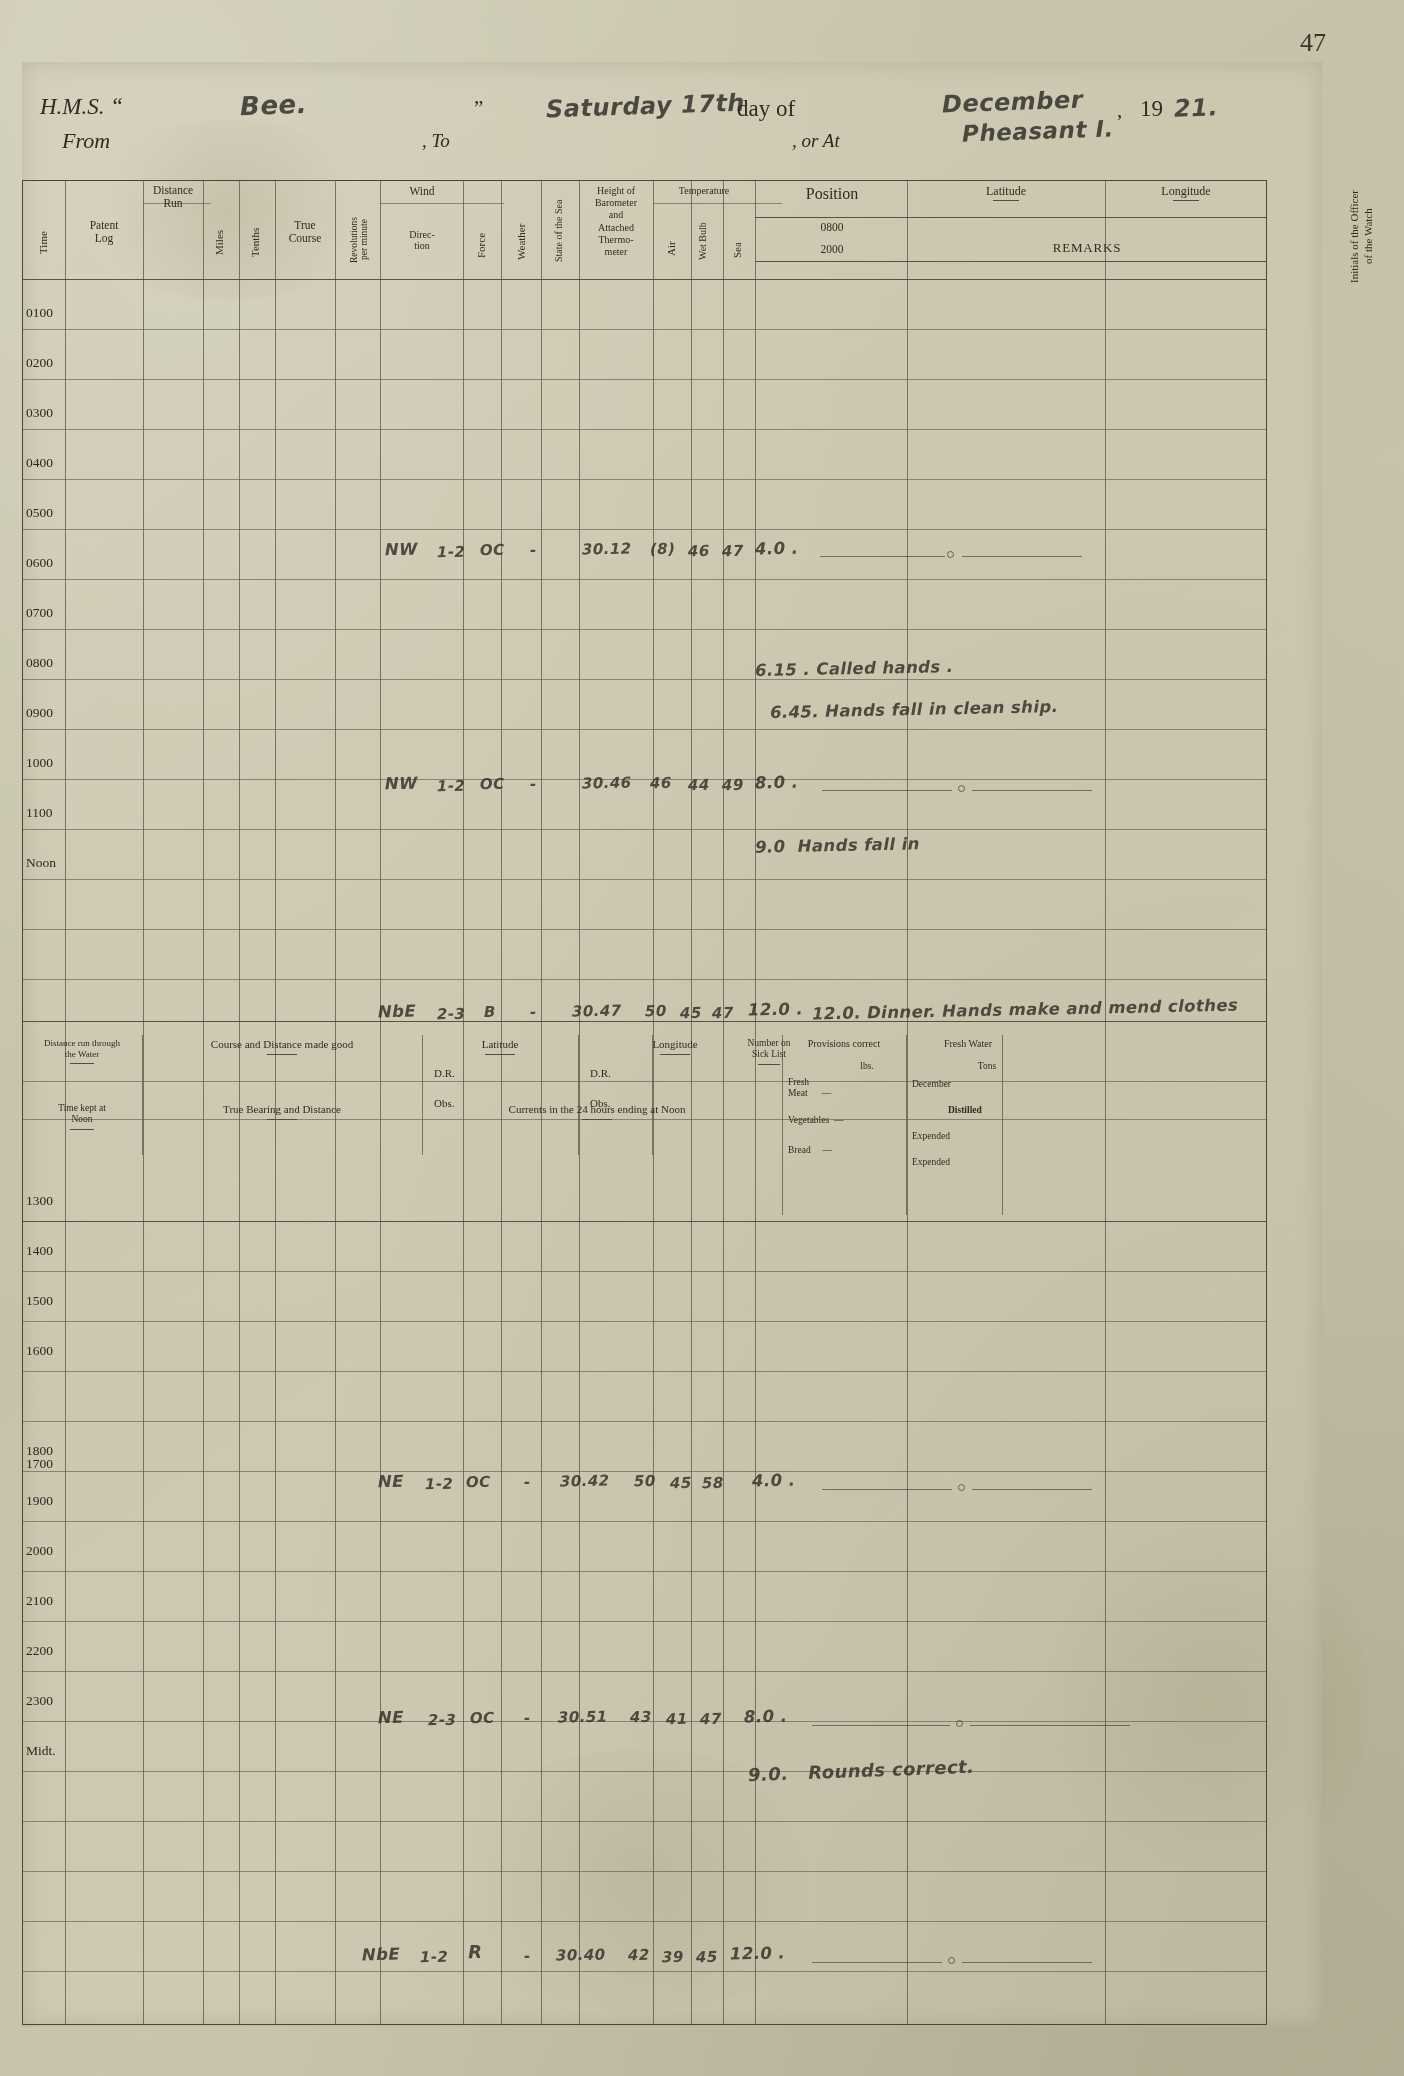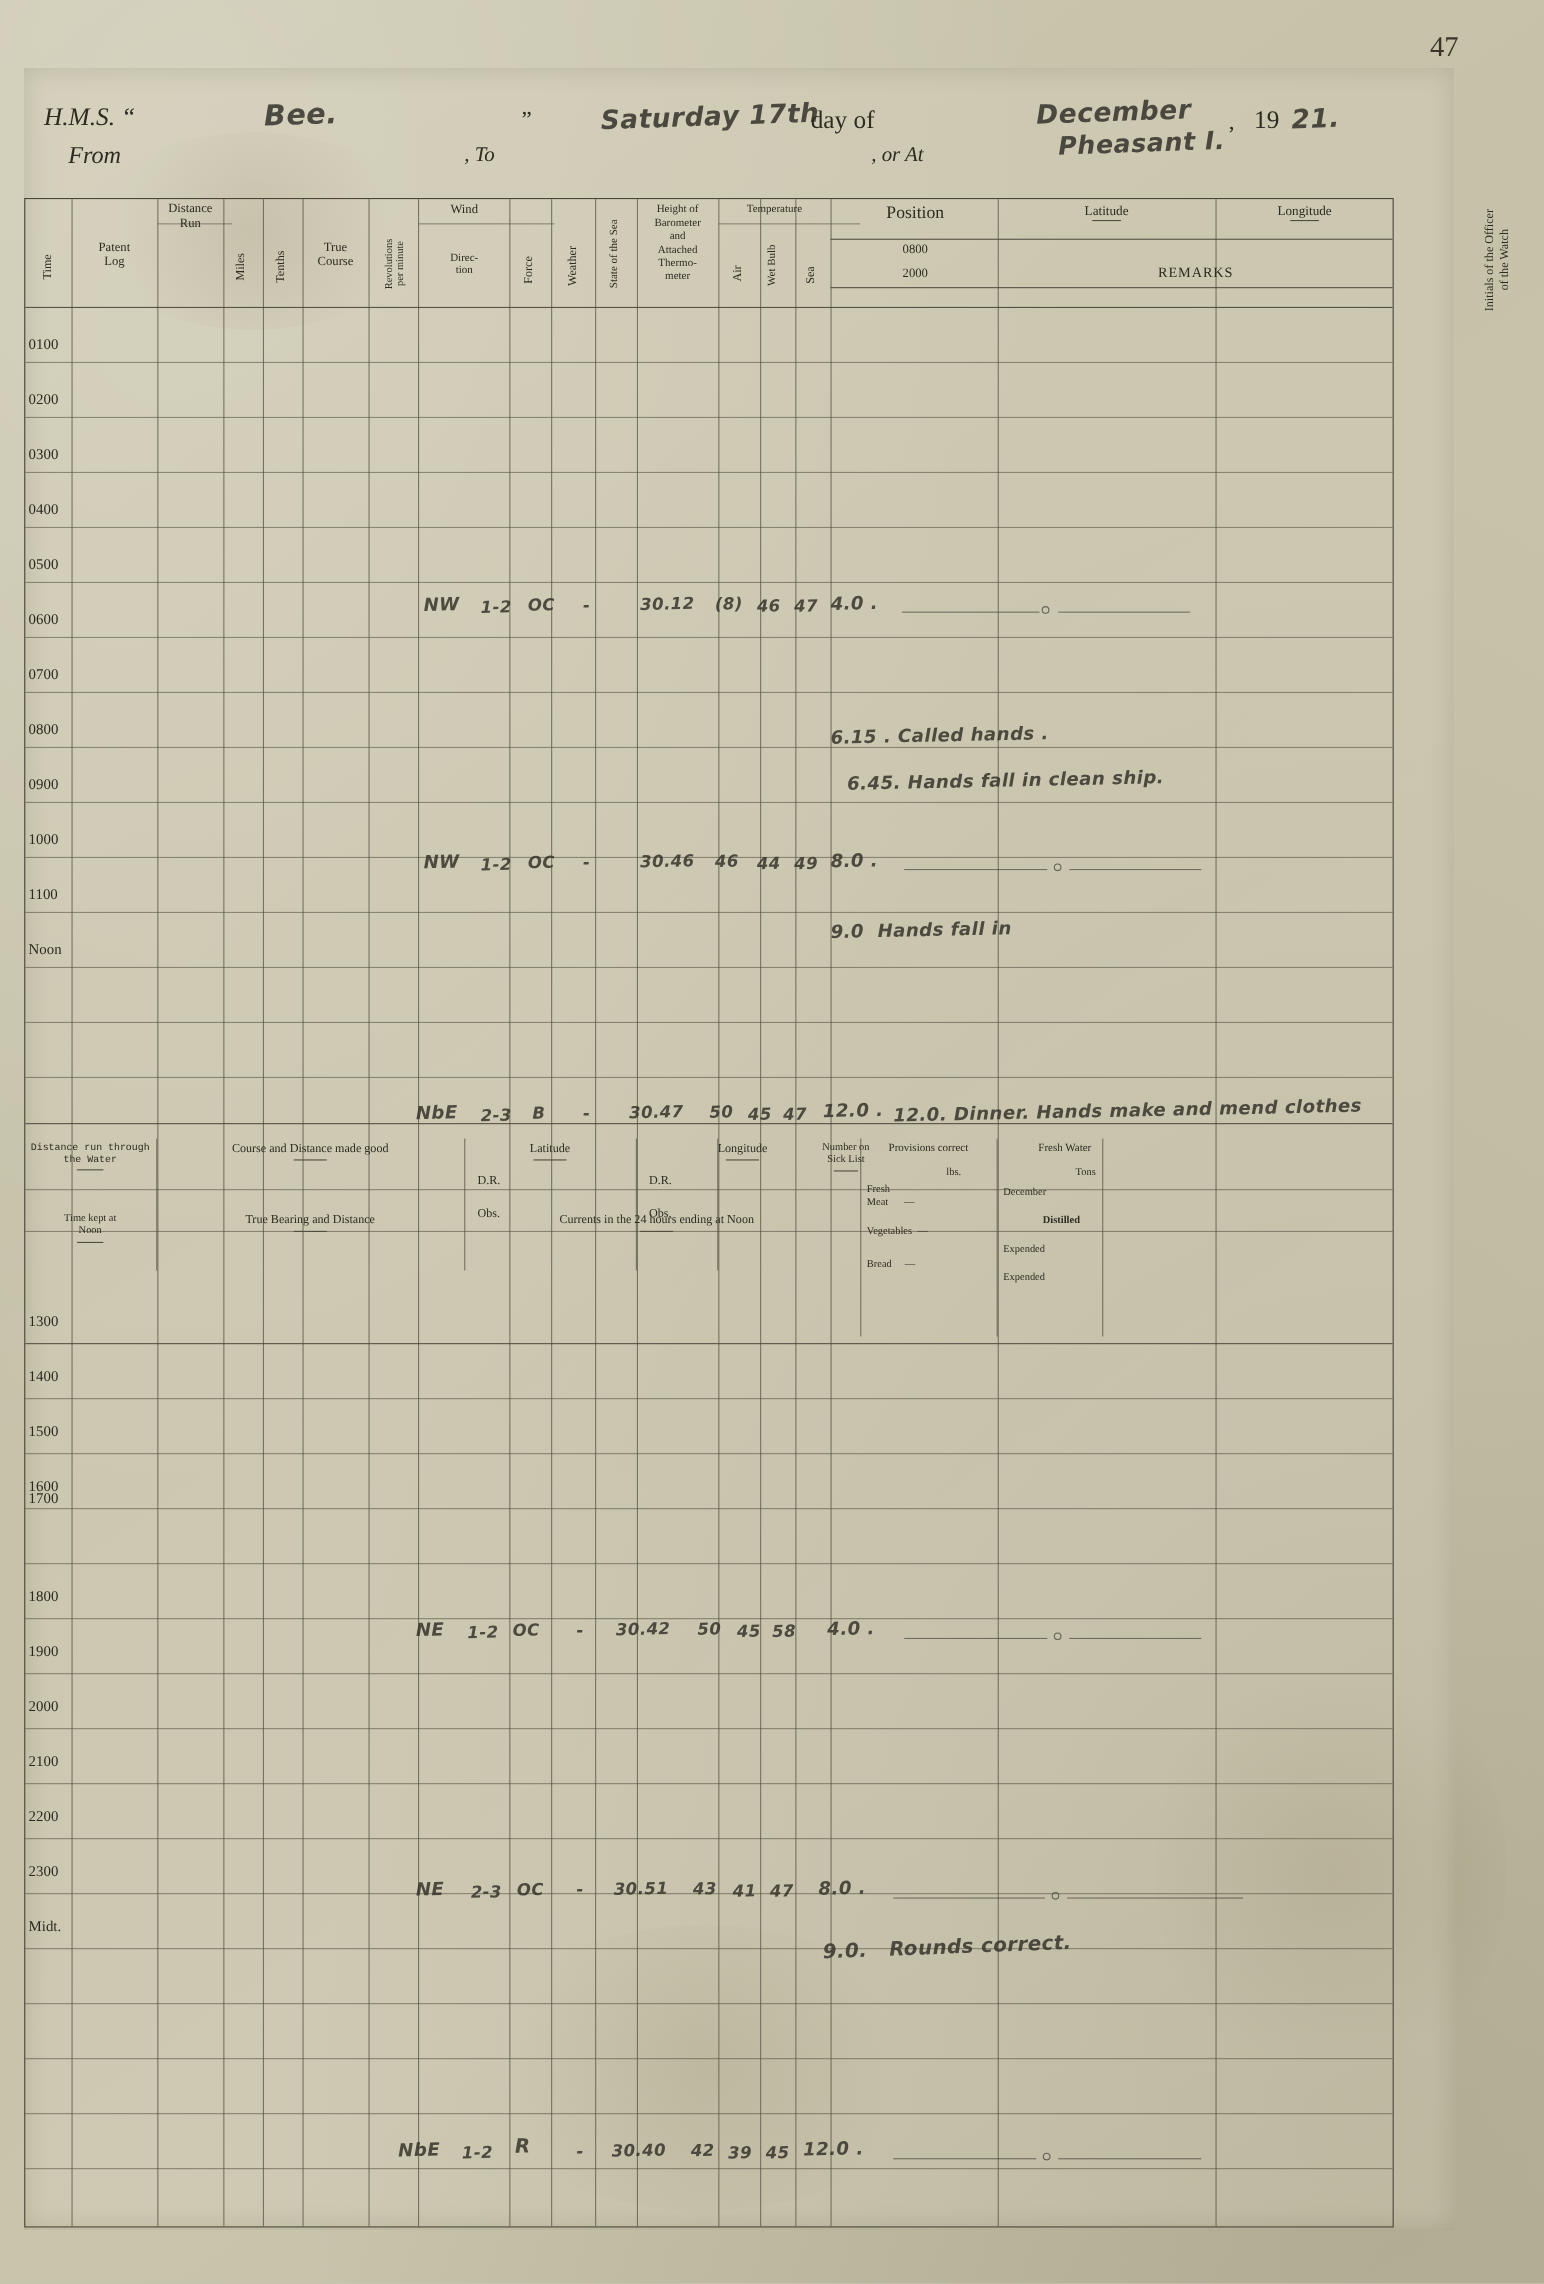--- a/index.html
+++ b/index.html
@@ -312,39 +312,39 @@
   <div class="timelbl" style="top:655px;">0800</div>
   <div class="timelbl" style="top:705px;">0900</div>
   <div class="timelbl" style="top:755px;">1000</div>
   <div class="timelbl" style="top:805px;">1100</div>
   <div class="timelbl" style="top:855px;">Noon</div>
 
   <div class="timelbl" style="top:1193px;">1300</div>
   <div class="timelbl" style="top:1243px;">1400</div>
   <div class="timelbl" style="top:1293px;">1500</div>
   <div class="timelbl" style="top:1343px;">1600</div>
-  <div class="timelbl" style="top:1354px;">1700</div>
+  <div class="timelbl" style="top:1456px;">1700</div>
   <div class="timelbl" style="top:1443px;">1800</div>
   <div class="timelbl" style="top:1493px;">1900</div>
   <div class="timelbl" style="top:1543px;">2000</div>
   <div class="timelbl" style="top:1593px;">2100</div>
   <div class="timelbl" style="top:1643px;">2200</div>
   <div class="timelbl" style="top:1693px;">2300</div>
   <div class="timelbl" style="top:1743px;">Midt.</div>
 
   <div class="noonblk">
     <div class="vline" style="left:120px; top:0; height:120px;"></div>
     <div class="vline" style="left:400px; top:0; height:120px;"></div>
     <div class="vline" style="left:556px; top:0; height:120px;"></div>
     <div class="vline" style="left:630px; top:0; height:120px;"></div>
     <div class="vline" style="left:760px; top:0; height:180px;"></div>
     <div class="vline" style="left:884px; top:0; height:180px;"></div>
     <div class="vline" style="left:980px; top:0; height:180px;"></div>
 
-    <div class="nb-lbl" style="left:2px; top:3px; width:116px; font-size:9px;font-family:Liberation Mono, monospace;">
+    <div class="nb-lbl" style="left:2px; top:3px; width:116px; font-size:9px;">
       Distance run through<br>the Water<i class="dash" style="width:24px;"></i>
     </div>
     <div class="nb-lbl" style="left:124px; top:3px; width:272px;">
       Course and Distance made good<i class="dash"></i>
     </div>
     <div class="nb-lbl" style="left:402px; top:3px; width:152px;">
       Latitude<i class="dash"></i>
     </div>
     <div class="nb-lbl" style="left:558px; top:3px; width:190px;">
       Longitude<i class="dash"></i>

